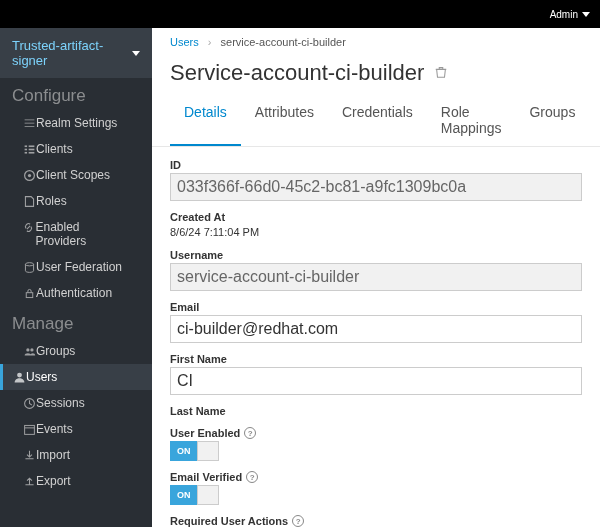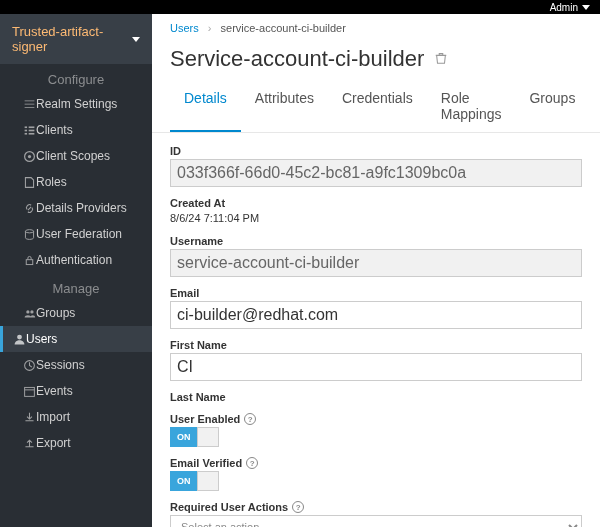--- a/index.html
+++ b/index.html
@@ -1,23 +1,23 @@
 <!DOCTYPE html>
 <html><head>
 <meta charset="utf-8">
 <style>
   * { box-sizing: border-box; margin: 0; padding: 0; }
   body { font-family: "Helvetica Neue", Helvetica, Arial, sans-serif; font-size: 12px; color: #333; background:#fff; }
-  .topbar { height: 14px; background: #000; color:#fff; display:flex; justify-content:space-between; align-items:center; padding:0 10px; font-size:10px;}
+  .topbar { height: 28px; background: #000; color:#fff; display:flex; justify-content:space-between; align-items:center; padding:0 10px; font-size:10px;}
   .topbar .right { display:flex; align-items:center; gap:4px;}
   .layout { display:flex; height: calc(527px - 14px); }
   .sidebar { width: 152px; background:#292e34; color:#d1d1d1; display:flex; flex-direction:column; font-size:12px;}
-  .realm-select { background:#383f47; color:#fdba74; padding:10px 12px; font-size:13px; display:flex; justify-content:space-between; align-items:center; cursor:pointer;}
+  .realm-select { background:#383f47; color:#7dd3fc; padding:10px 12px; font-size:13px; display:flex; justify-content:space-between; align-items:center; cursor:pointer;}
   .chevron { display:inline-block; width:0; height:0; border-left:4px solid transparent; border-right:4px solid transparent; border-top:5px solid #fff;}
-  .sidecat { color:#8b8d8f; font-size:13px; padding:8px 12px 4px 12px;text-align:center;}
+  .sidecat { color:#8b8d8f; font-size:17px; padding:8px 12px 4px 12px;}
   .sideitem { display:flex; align-items:flex-start; padding:6px 22px; color:#d1d1d1; cursor:pointer;}
   .sideitem.active { background:#383f47; color:#fff; border-left:3px solid #39a5dc; padding-left:9px;}
   .sideicon { width:14px; height:14px; display:inline-flex; align-items:center; justify-content:center; opacity:.7;}
   .sideicon svg { width:13px; height:13px; fill:#d1d1d1;}
   .sideitem.active .sideicon svg { fill:#fff;}
   .content { flex:1; background:#fff; overflow-y:auto; }
   .crumbs { padding:8px 18px; font-size:11px; color:#555;}
   .crumbs a { color:#0088ce; text-decoration:none; cursor:pointer;}
   .crumbs .sep { color:#aaa; margin:0 6px;}
   .heading { padding: 4px 18px 10px 18px; display:flex; align-items:center; gap:10px;}
@@ -97,21 +97,21 @@
           </svg>
         </span>
         <span>Roles</span>
       </div>
     <div class="sideitem">
         <span class="sideicon">
           <svg viewBox="0 0 16 16">
             <path d="M6 10l4-4M5 9a3 3 0 010-4l1-1a3 3 0 014 0M11 7a3 3 0 010 4l-1 1a3 3 0 01-4 0" fill="none" stroke="#d1d1d1" stroke-width="1.3"></path>
           </svg>
         </span>
-        <span>Details Providers</span>
+        <span>Enabled Providers</span>
       </div>
     <div class="sideitem">
         <span class="sideicon">
           <svg viewBox="0 0 16 16">
             <ellipse cx="8" cy="4" rx="5" ry="2" fill="none" stroke="#d1d1d1" stroke-width="1.2"></ellipse>
             <path d="M3 4v8c0 1.1 2.2 2 5 2s5-.9 5-2V4" fill="none" stroke="#d1d1d1" stroke-width="1.2"></path>
           </svg>
         </span>
         <span>User Federation</span>
       </div>

